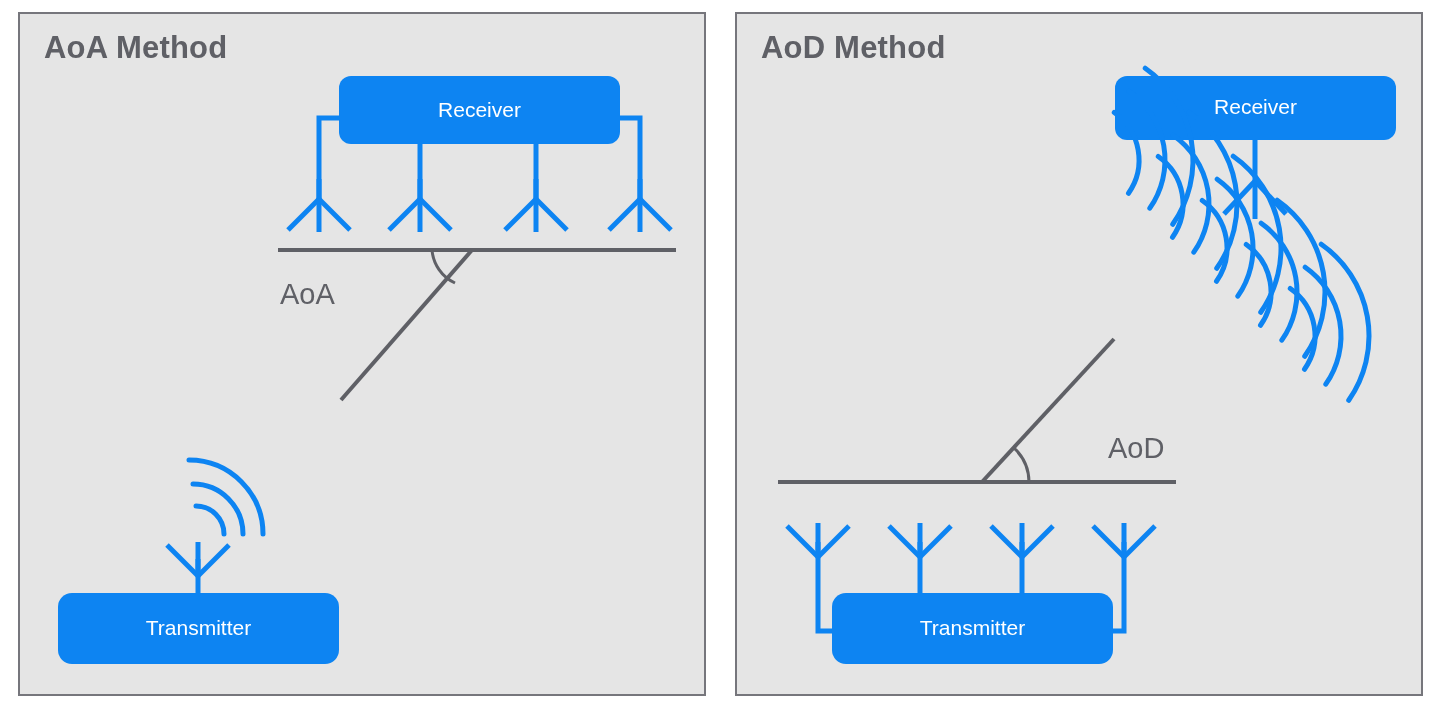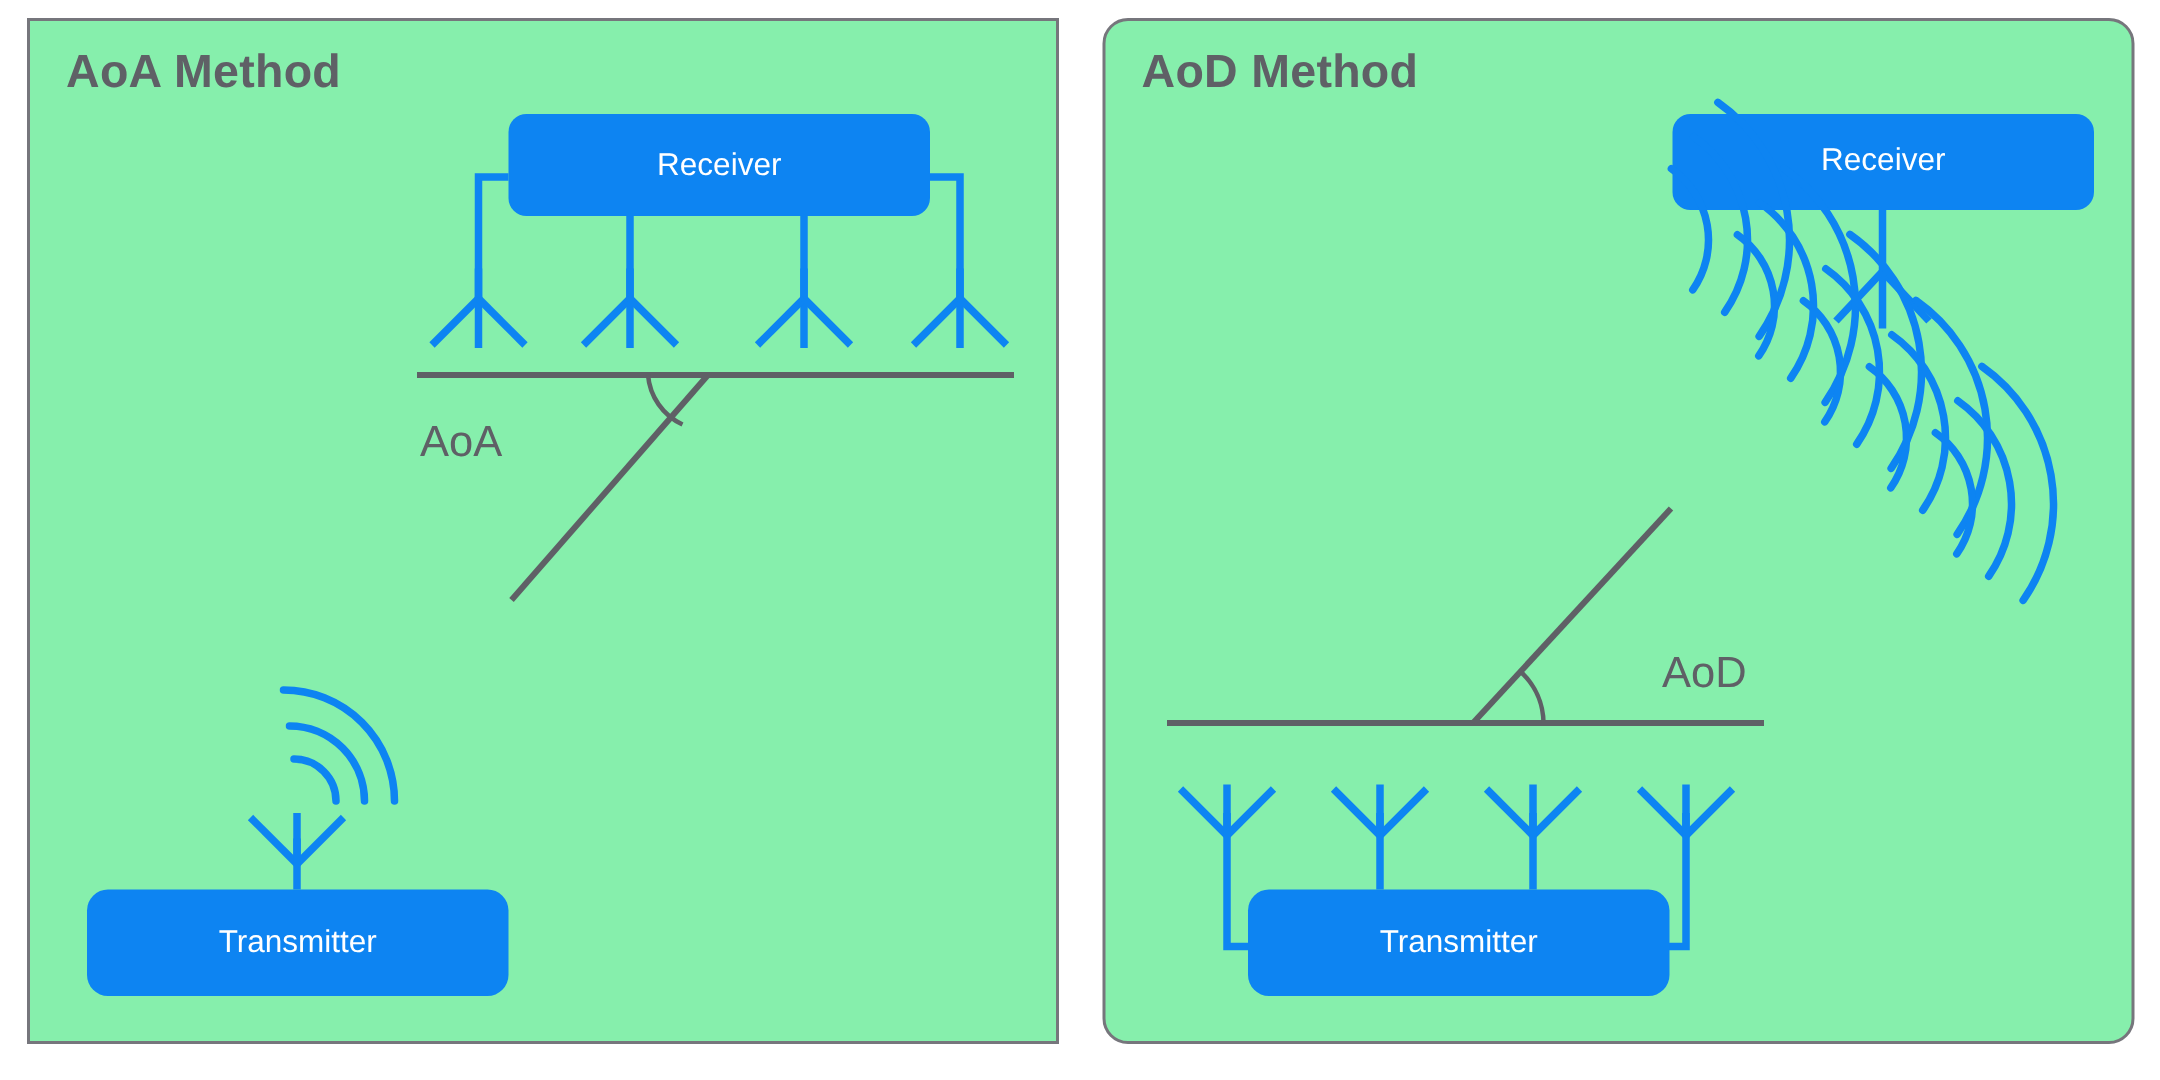--- a/index.html
+++ b/index.html
@@ -6,25 +6,25 @@
   body{
     width:1440px;height:720px;
     background:#ffffff;
     font-family:"Liberation Sans", sans-serif;
     overflow:hidden;
   }
   #root{position:relative;width:1440px;height:720px;}
   .panel{
     position:absolute;
     border:2px solid #76767c;
-    background:#86efac;
+    background:#e5e5e5;
     box-sizing:border-box;
   }
   #panel-aoa{left:18px;top:12px;width:688px;height:684px;}
-  #panel-aod{left:735px;top:12px;width:688px;height:684px;border-radius:17px;}
+  #panel-aod{left:735px;top:12px;width:688px;height:684px;}
   .panel-title{
     position:absolute;
     left:24px;top:16px;
     font-size:31px;
     font-weight:bold;
     color:#5f6066;
     letter-spacing:0.2px;
     white-space:nowrap;
   }
   .svg-layer{position:absolute;left:0;top:0;width:688px;height:684px;}

